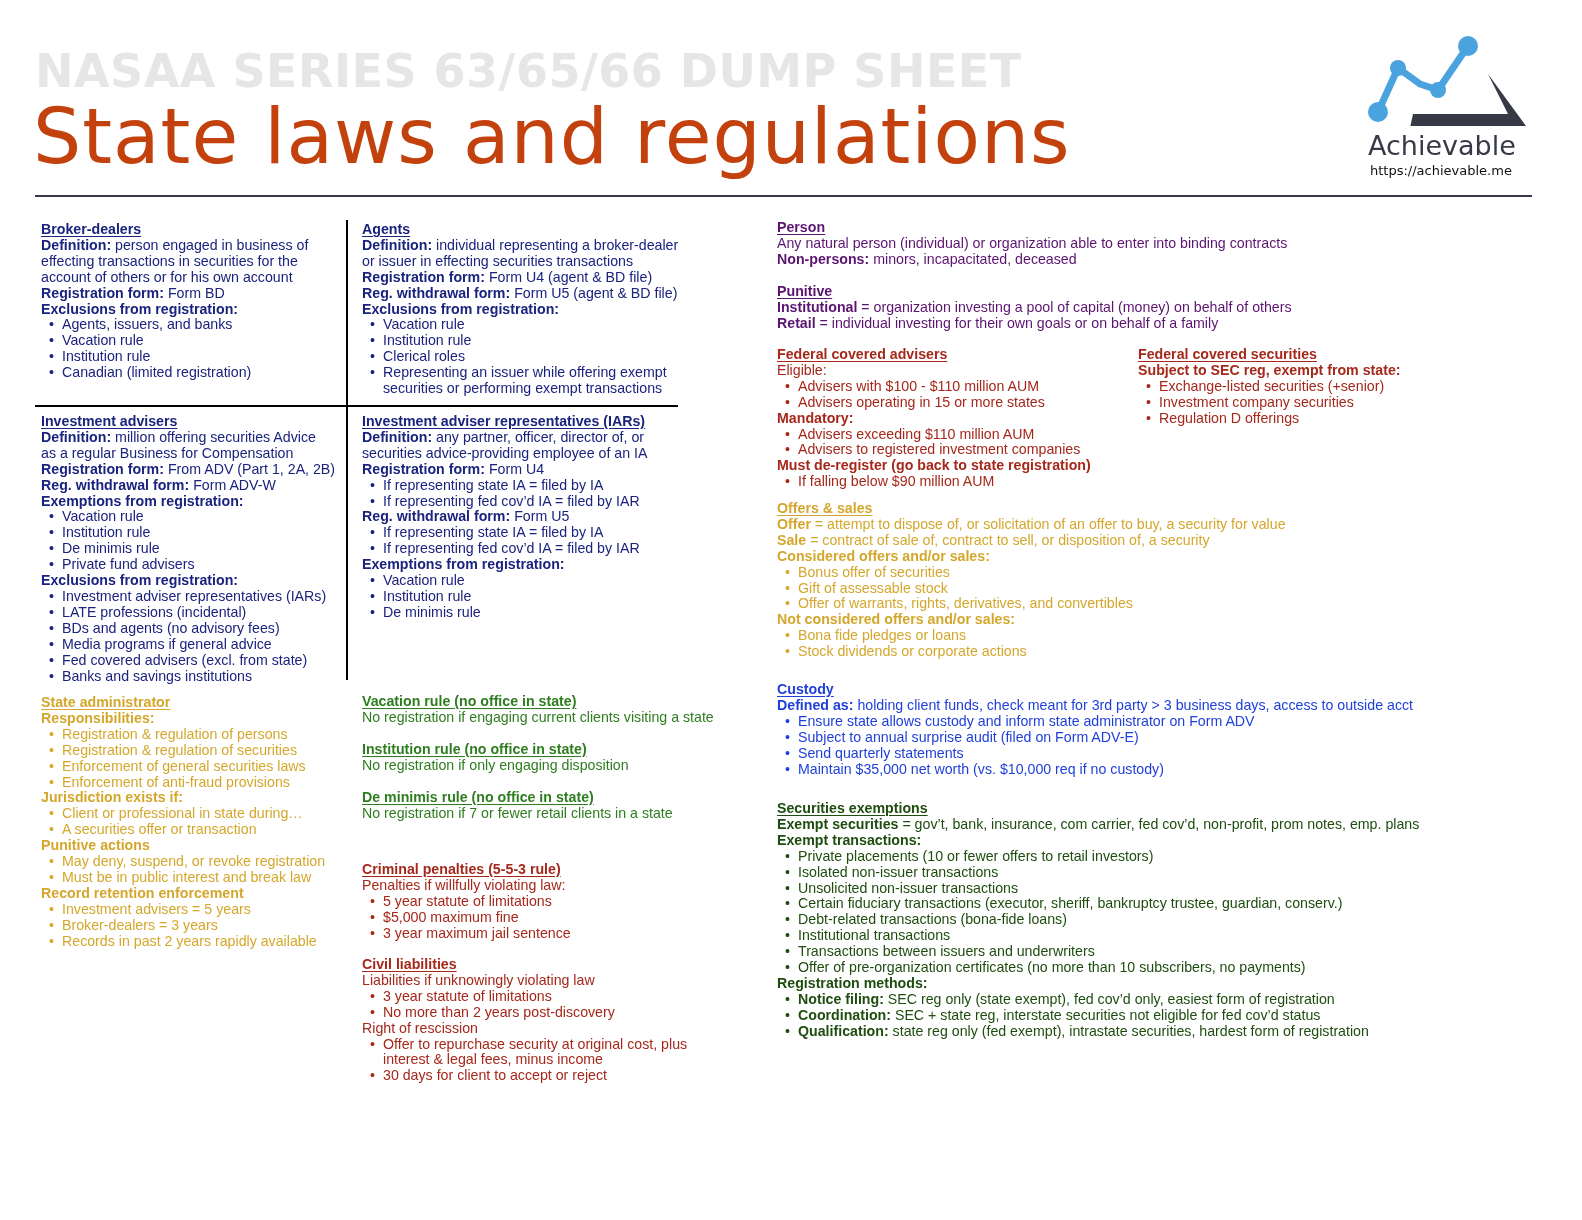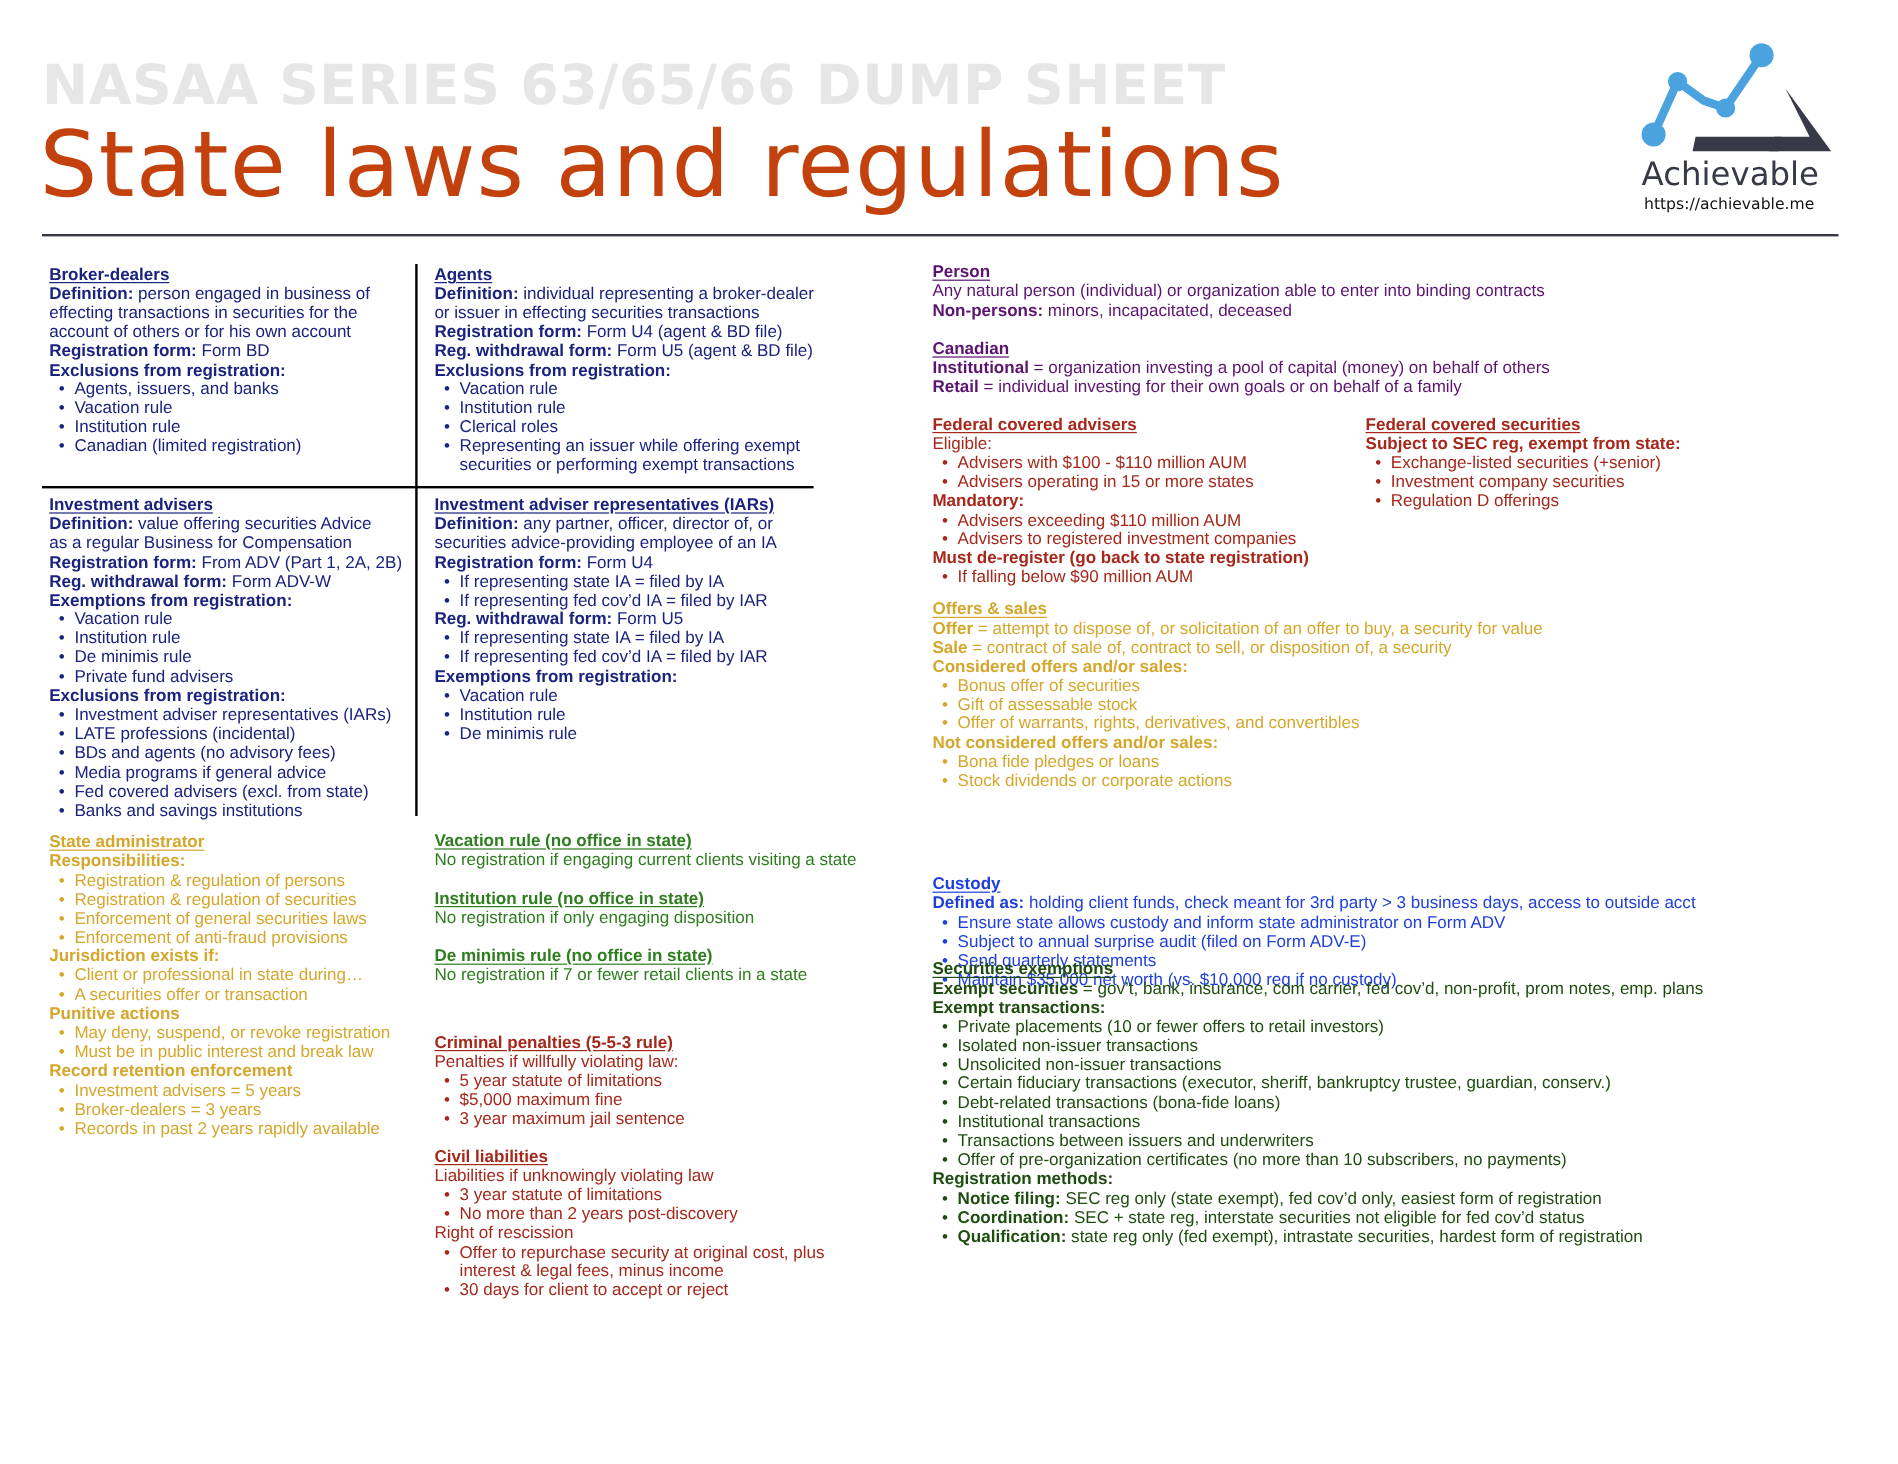--- a/index.html
+++ b/index.html
@@ -38,21 +38,21 @@
   .block ul { list-style: none; }
   .block li { position: relative; padding-left: 21px; display: block; }
   .block li::before { content: "•"; position: absolute; left: 8px; top: 0; }
   .gap { display: block; height: 16px; }
 
   .c-navy { color: #1a237e; }
   .c-gold { color: #d4a72c; }
   .c-green { color: #2e7d1f; }
   .c-red { color: #a5281b; }
   .c-purple { color: #5b1470; }
-  .c-blue { color: #1f3fdc; margin-top: 48px; }
+  .c-blue { color: #1f3fdc; }
   .c-dkgreen { color: #1e4d0f; }
 </style>
 </head>
 <body>
 
 <div class="supertitle">NASAA SERIES 63/65/66 DUMP SHEET</div>
 <div class="title">State laws and regulations</div>
 
 <div class="logo">
   <svg width="170" height="100" viewBox="0 0 170 100">
@@ -99,21 +99,21 @@
     <li>Vacation rule</li>
     <li>Institution rule</li>
     <li>Clerical roles</li>
     <li>Representing an issuer while offering exempt</li>
   </ul>
   <span class="line" style="padding-left:21px;">securities or performing exempt transactions</span>
 </div>
 
 <div class="block c-navy" style="left:41px; top:414px;">
   <span class="h">Investment advisers</span>
-  <span class="line"><b>Definition:</b><span> value offering securities Advice</span></span>
+  <span class="line"><b>Definition:</b><span> million offering securities Advice</span></span>
   <span class="line">as a regular Business for Compensation</span>
   <span class="line"><b>Registration form:</b><span> From ADV (Part 1, 2A, 2B)</span></span>
   <span class="line"><b>Reg. withdrawal form:</b><span> Form ADV-W</span></span>
   <span class="line"><b>Exemptions from registration:</b></span>
   <ul>
     <li>Vacation rule</li>
     <li>Institution rule</li>
     <li>De minimis rule</li>
     <li>Private fund advisers</li>
   </ul>
@@ -215,21 +215,21 @@
   </ul>
 </div>
 
 <div class="block c-purple" style="left:777px; top:220px;">
   <span class="h">Person</span>
   <span class="line">Any natural person (individual) or organization able to enter into binding contracts</span>
   <span class="line"><b>Non-persons:</b><span> minors, incapacitated, deceased</span></span>
 </div>
 
 <div class="block c-purple" style="left:777px; top:284px;">
-  <span class="h">Canadian</span>
+  <span class="h">Punitive</span>
   <span class="line"><b>Institutional</b><span> = organization investing a pool of capital (money) on behalf of others</span></span>
   <span class="line"><b>Retail</b><span> = individual investing for their own goals or on behalf of a family</span></span>
 </div>
 
 <div class="block c-red" style="left:777px; top:347px;">
   <span class="h">Federal covered advisers</span>
   <span class="line">Eligible:</span>
   <ul>
     <li>Advisers with $100 - $110 million AUM</li>
     <li>Advisers operating in 15 or more states</li>

